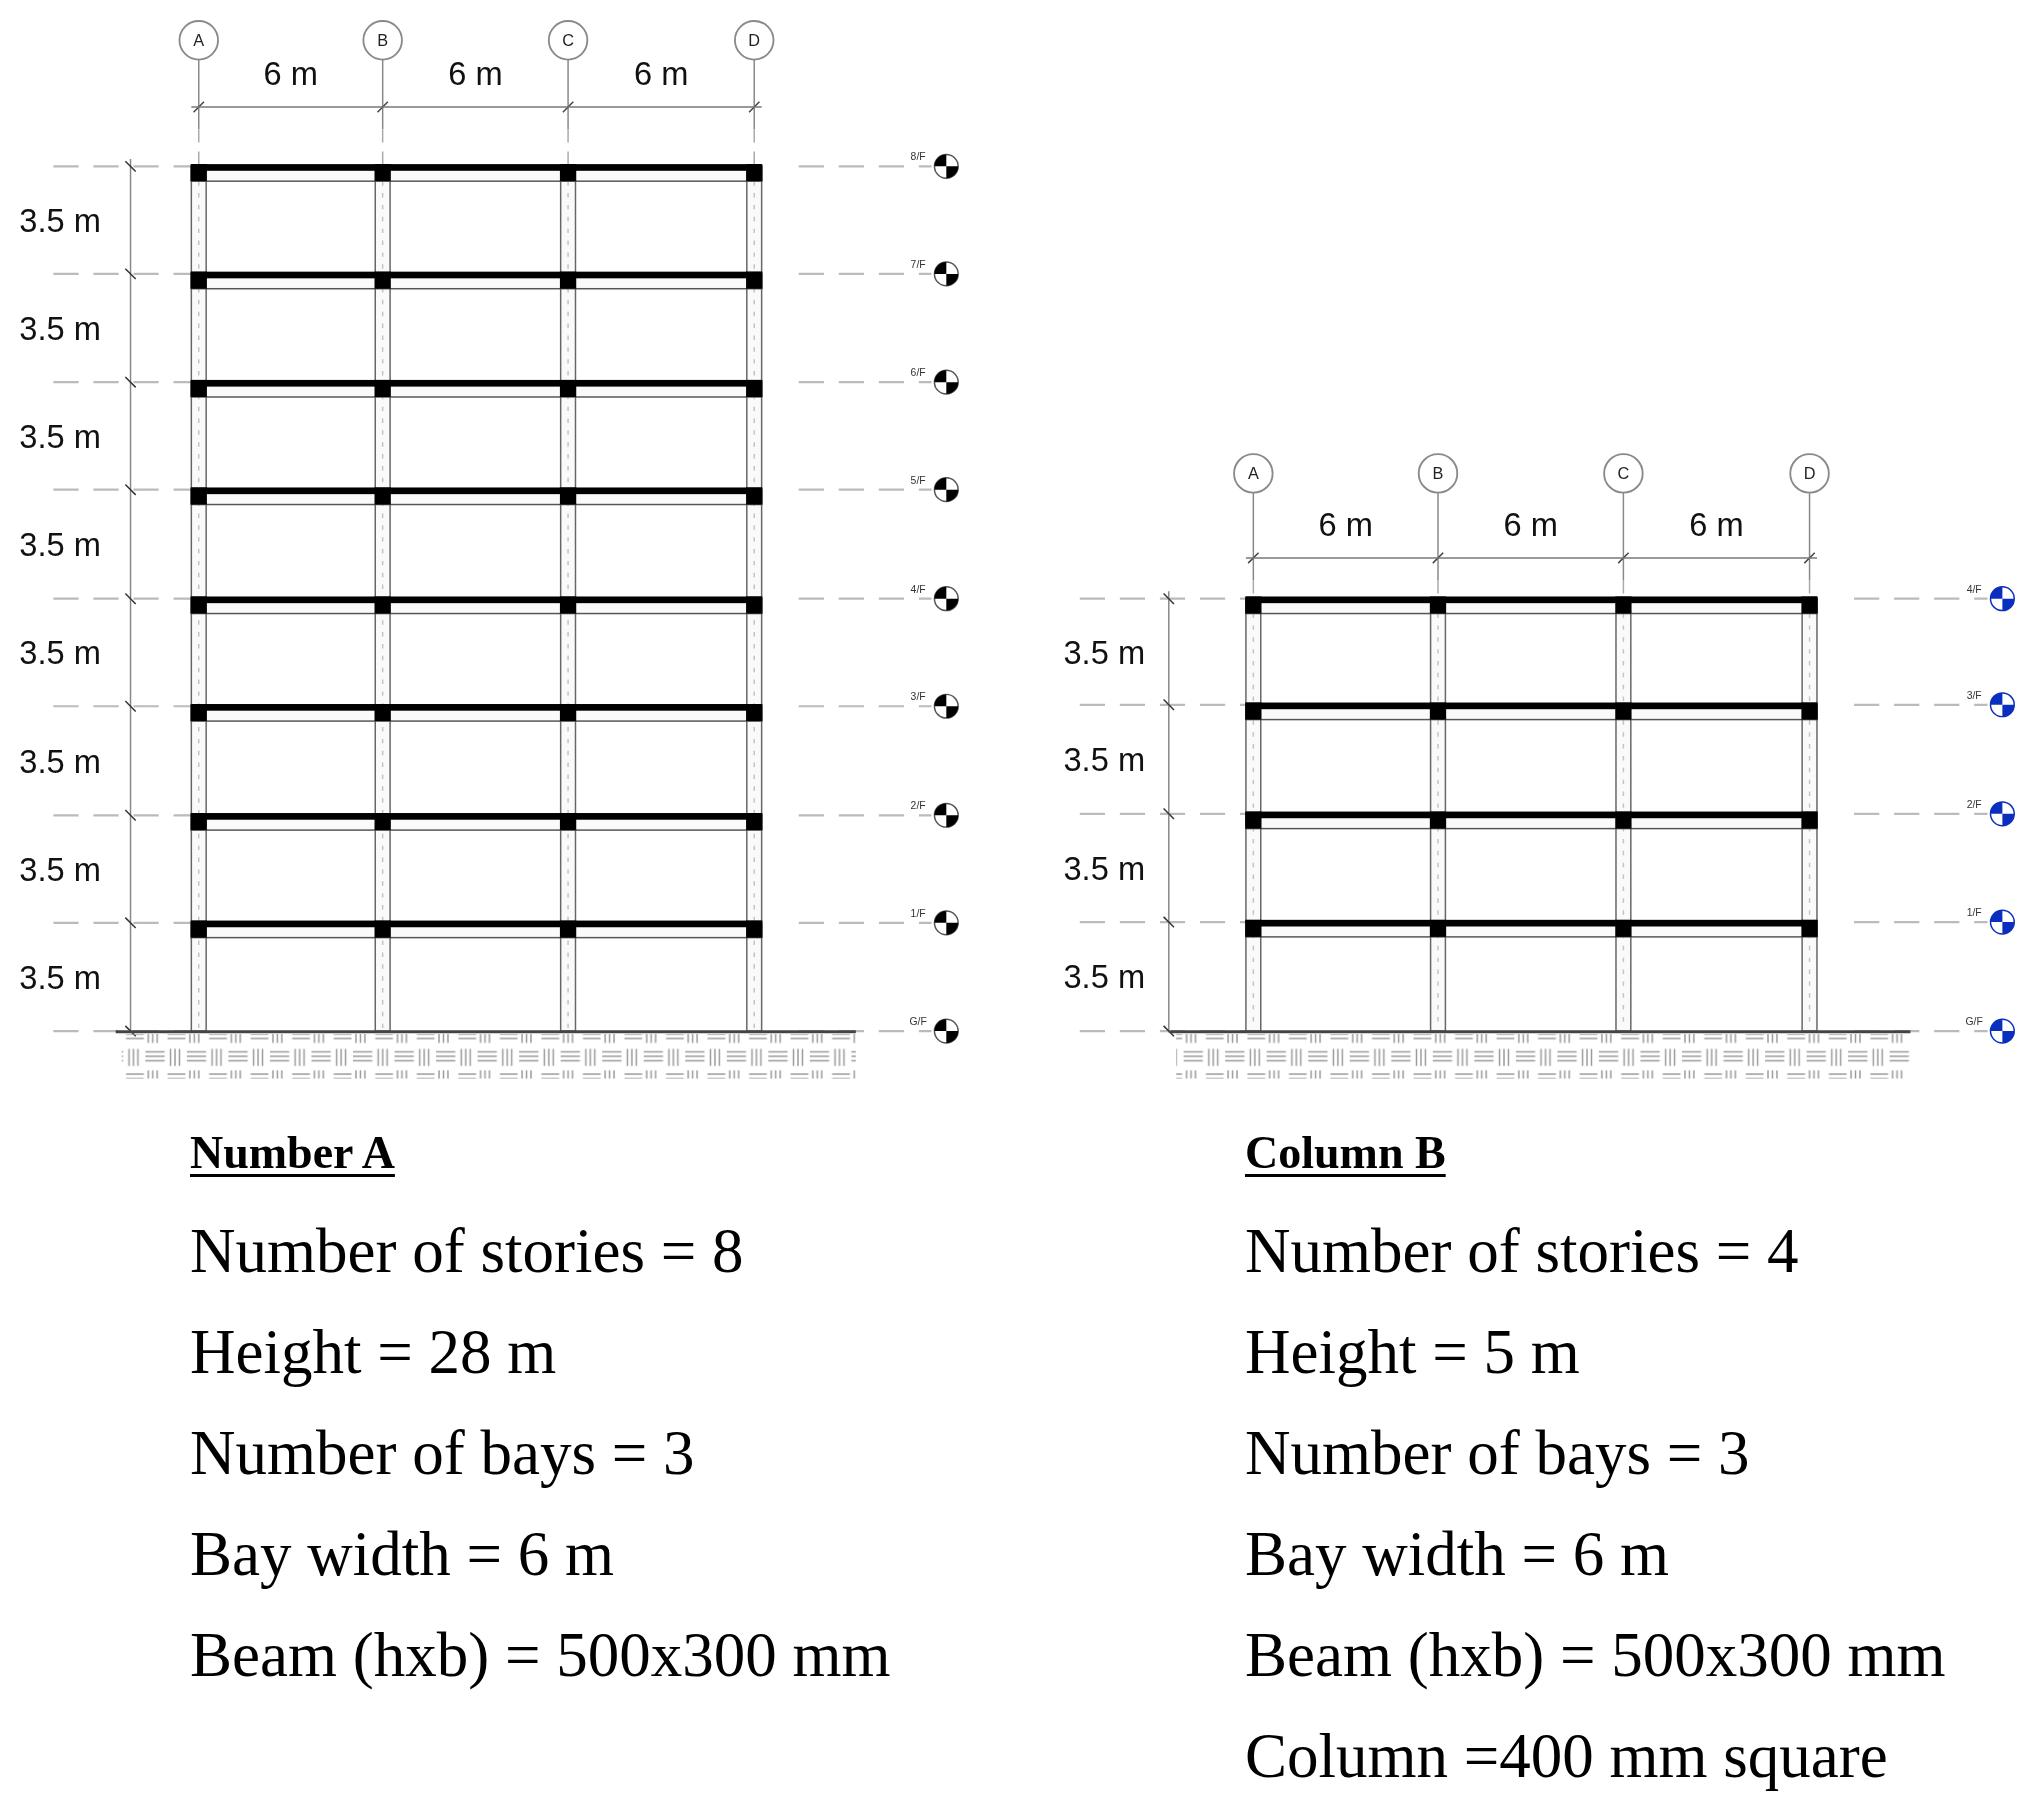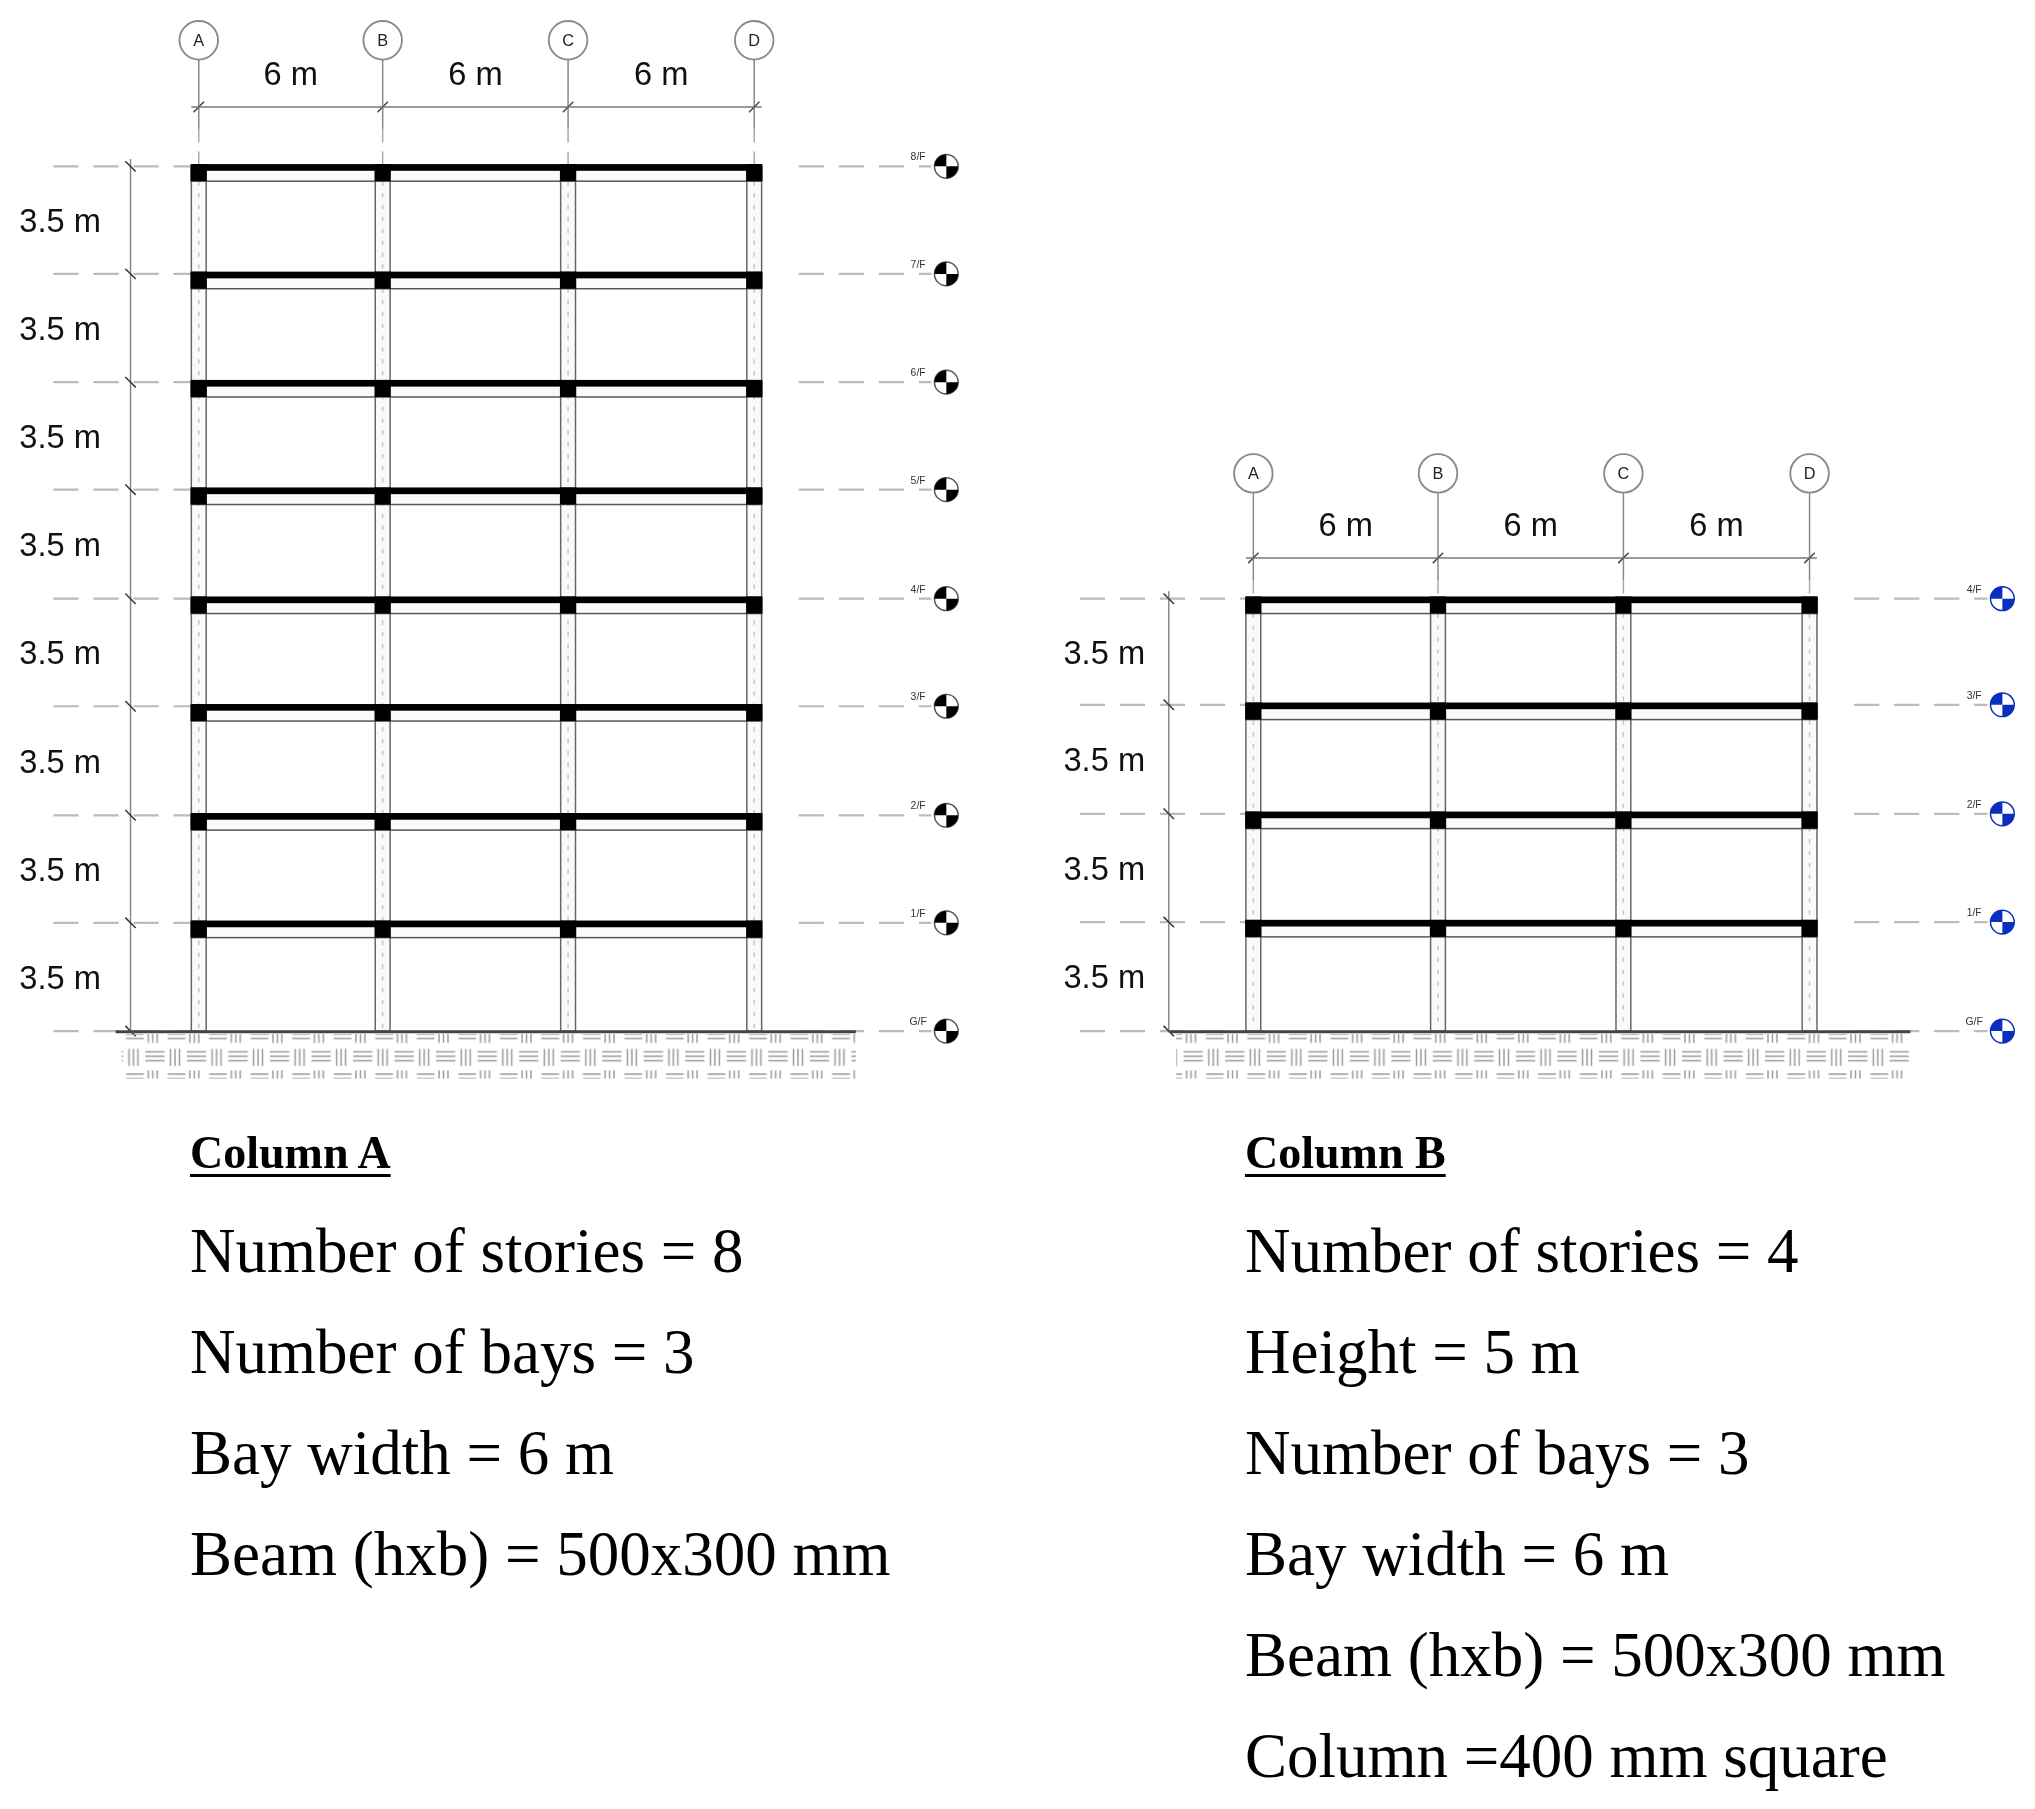--- a/index.html
+++ b/index.html
@@ -330,22 +330,23 @@
       <rect x="1679" y="1240" width="22" height="23" fill="#000"></rect>
       <rect x="1928" y="1240" width="22" height="23" fill="#000"></rect>
       <rect x="2178" y="1240" width="22" height="23" fill="#000"></rect>
       <rect x="2429" y="1240" width="22" height="23" fill="#000"></rect>
       <rect x="1586" y="1394" width="990" height="60" fill="url(#hatch)"></rect>
       <line x1="1578" y1="1391" x2="2576" y2="1391" stroke="#444" stroke-width="4"></line>
     </g>
 </svg>
 
 <div class="specs" style="left:190px; top:1127px;">
-  <div class="title">Column A</div>
+  <div class="title">Number A</div>
   <div class="line">Number of stories = 8</div>
+  <div class="line">Height = 28 m</div>
   <div class="line">Number of bays = 3</div>
   <div class="line">Bay width = 6 m</div>
   <div class="line">Beam (hxb) = 500x300 mm</div>
 </div>
 
 <div class="specs" style="left:1245px; top:1127px;">
   <div class="title">Column B</div>
   <div class="line">Number of stories = 4</div>
   <div class="line">Height = 5 m</div>
   <div class="line">Number of bays = 3</div>

